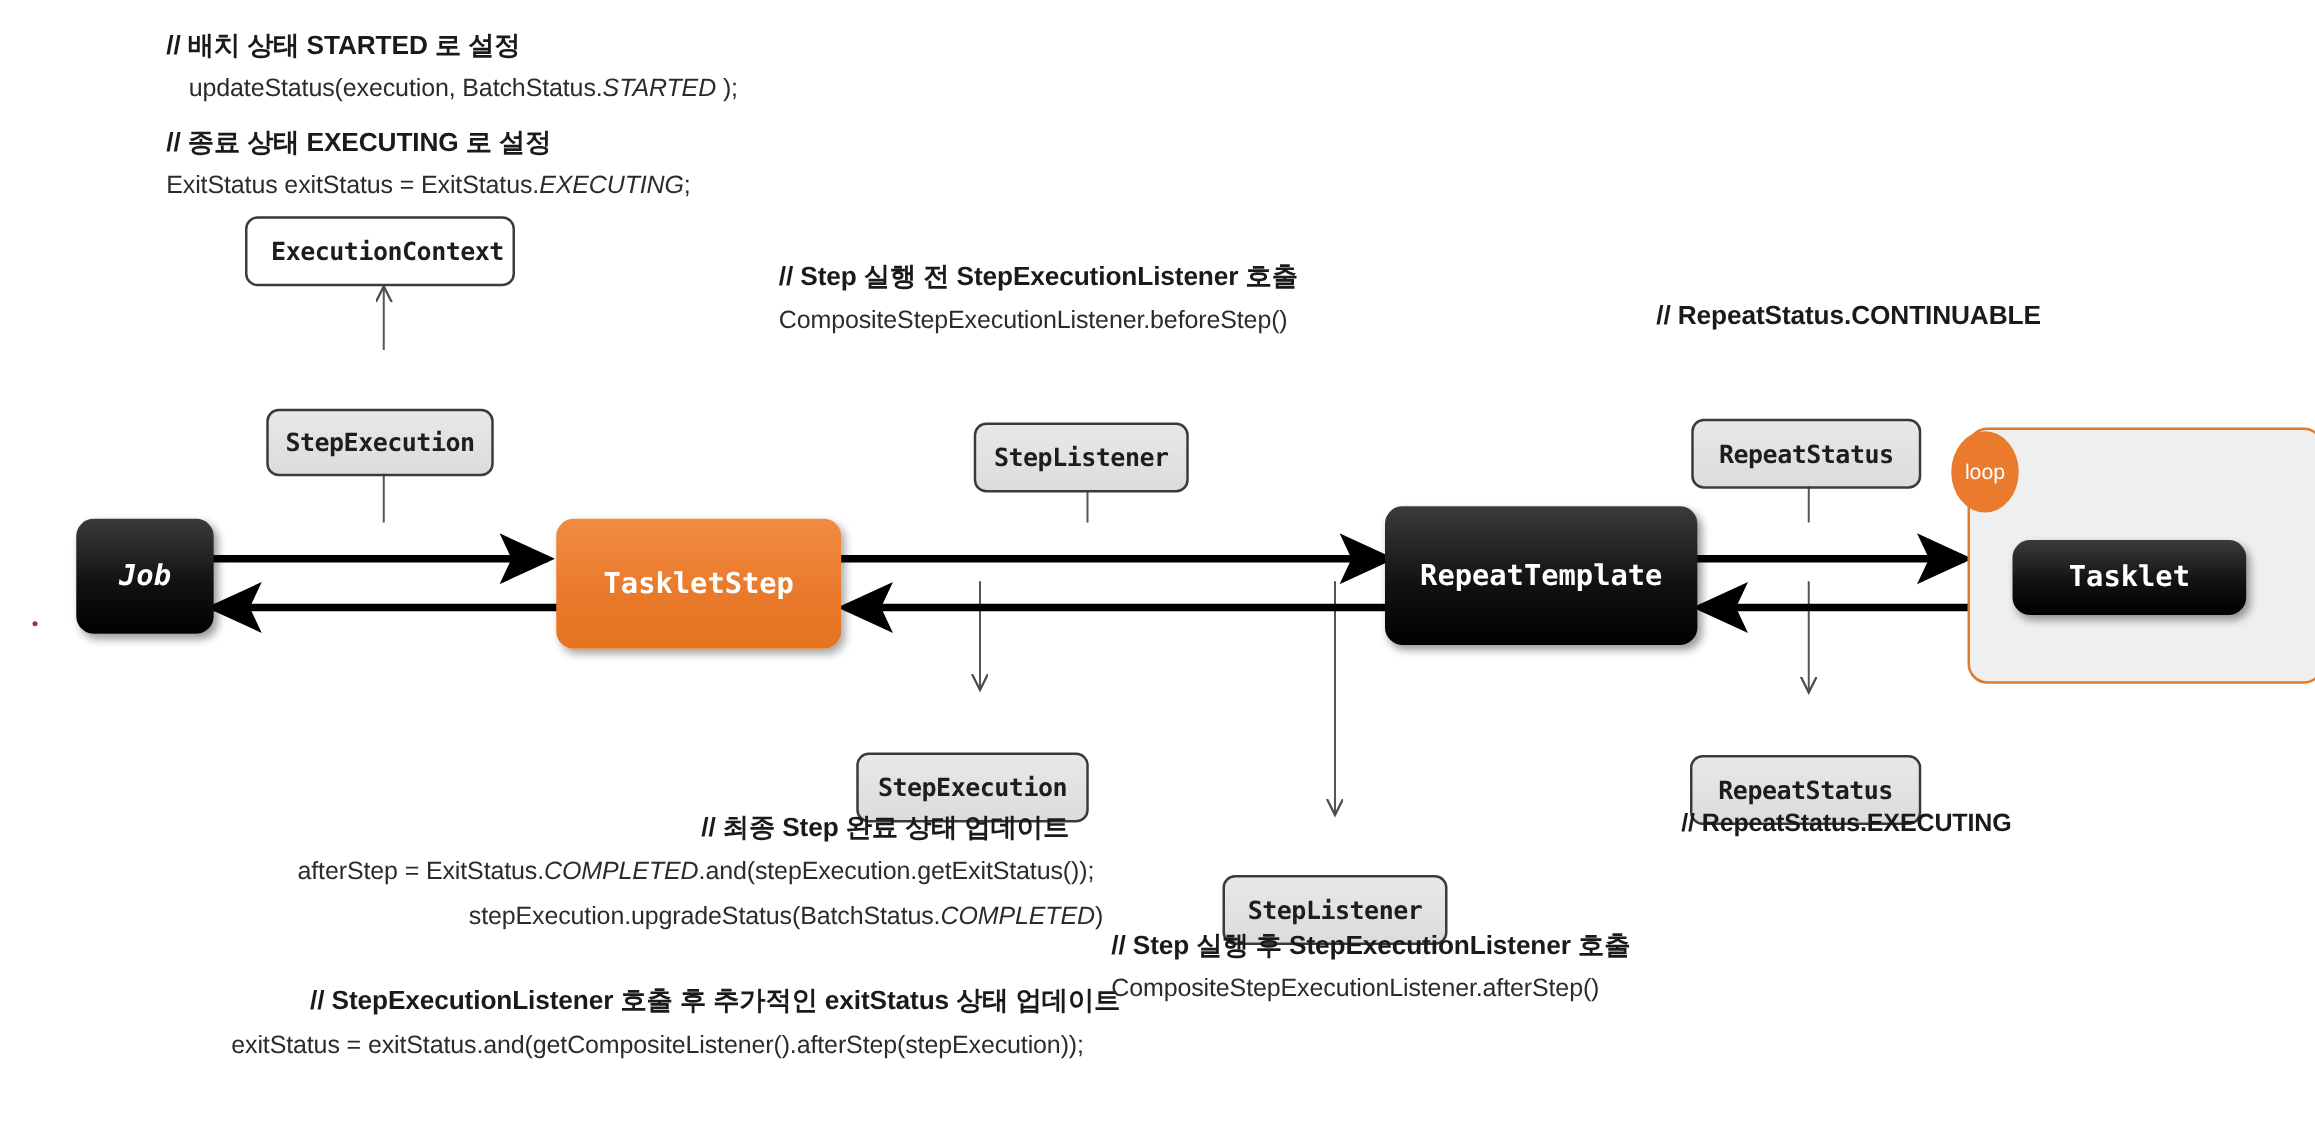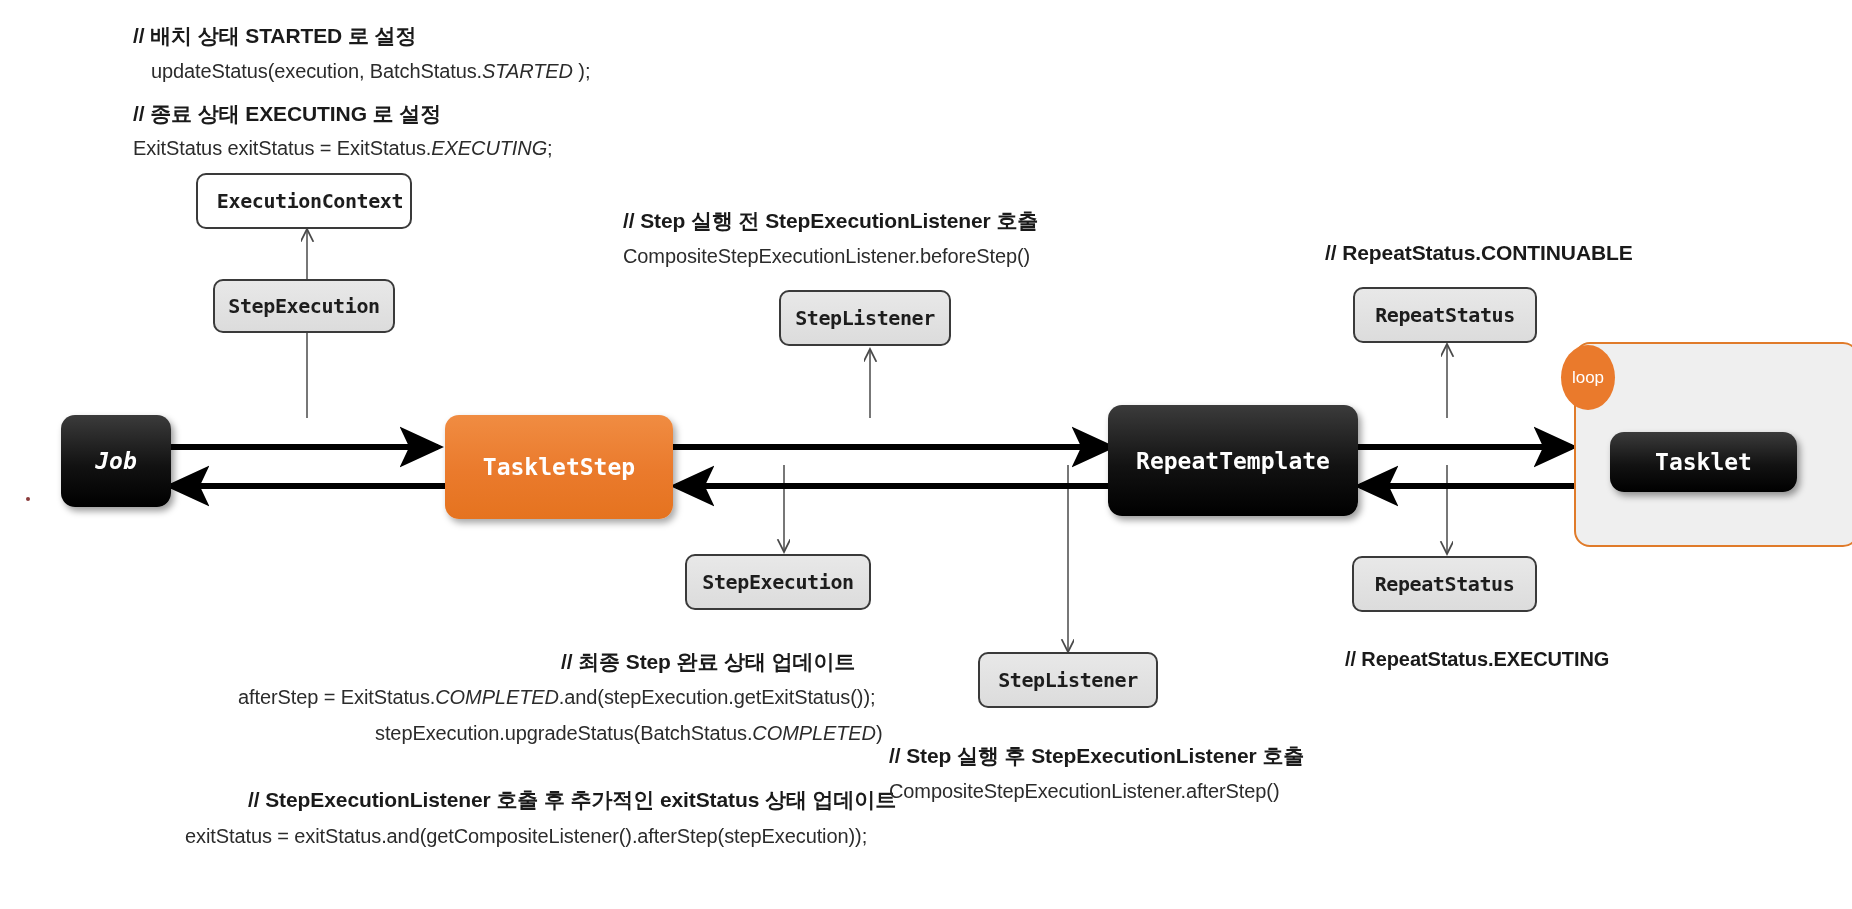--- a/index.html
+++ b/index.html
@@ -60,20 +60,21 @@
     border-radius: 10px;
     background: linear-gradient(180deg, #e8e8e8 0%, #dcdcdc 100%);
     display: flex;
     align-items: center;
     justify-content: center;
     font-family: "DejaVu Sans Mono", monospace;
     font-size: 20px;
     font-weight: bold;
     color: #1d1d1d;
     letter-spacing: -0.4px;
+    margin-top: 48px;
   }
 
   
   .node-black {
     box-sizing: border-box;
     border-radius: 14px;
     background: linear-gradient(180deg, #3b3b3b 0%, #121212 55%, #000000 100%);
     box-shadow: 3px 4px 7px rgba(0,0,0,0.40);
     display: flex;
     align-items: center;

